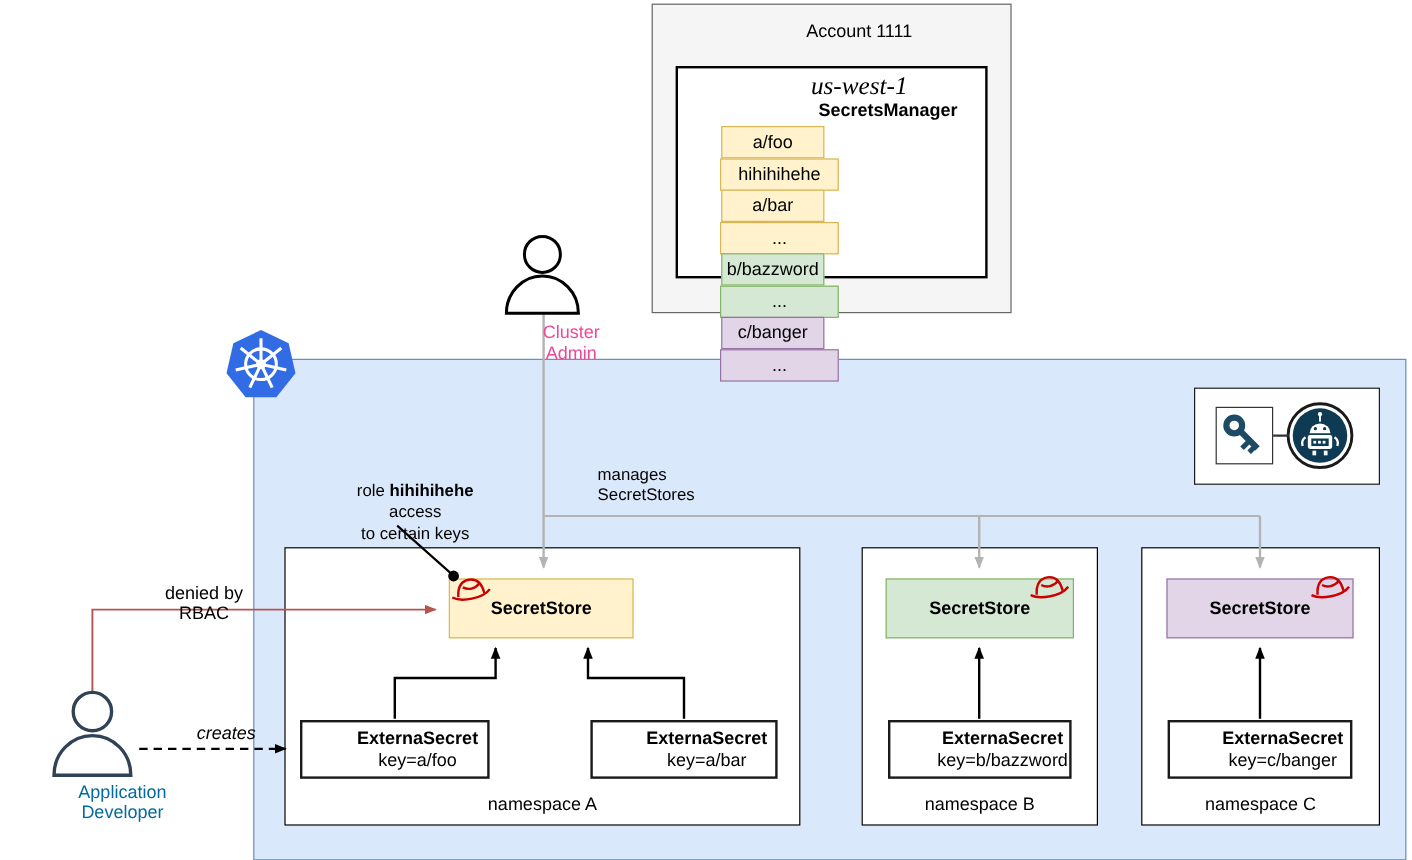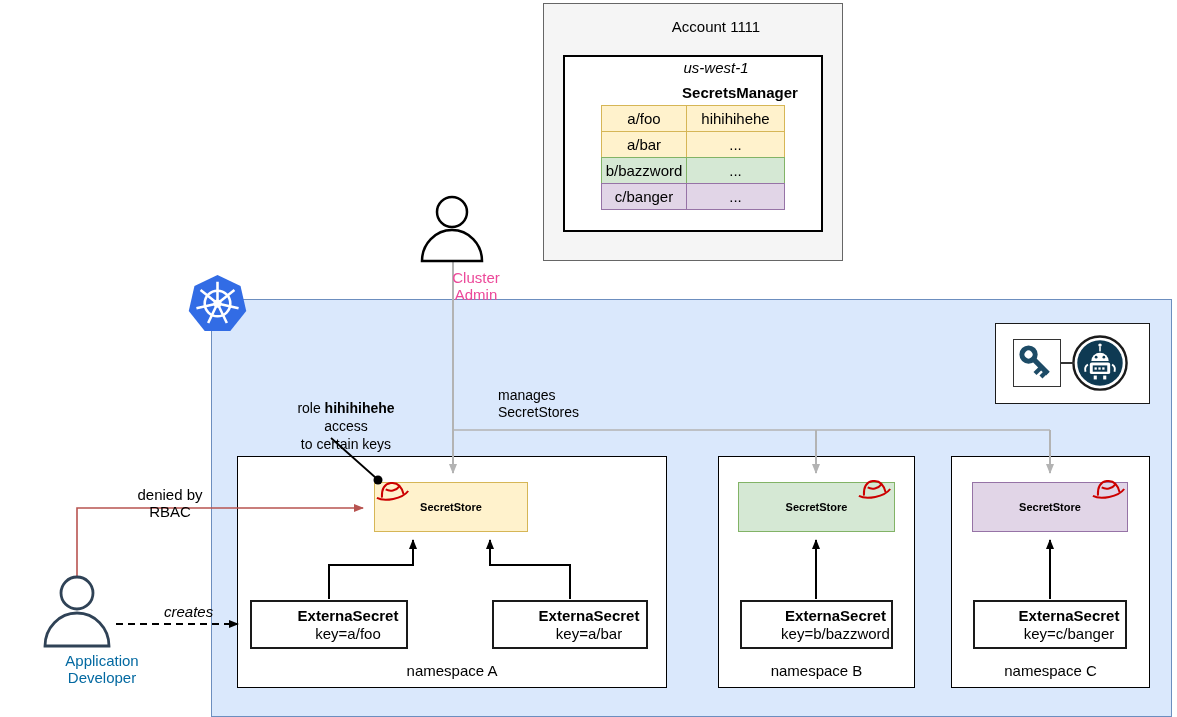--- a/index.html
+++ b/index.html
@@ -7,45 +7,45 @@
   #canvas { position:relative; width:1177px; height:717px; background:#ffffff; overflow:hidden; }
   .abs { position:absolute; }
   .center { text-align:center;padding-left:46px; }
   .bold { font-weight:bold; }
   .italic { font-style:italic; }
 
   
   .account-outer { left:543px; top:3px; width:300px; height:258px; background:#f5f5f5; border:1.5px solid #666; z-index:2; }
   .account-title { left:543px; top:18px; width:300px; font-size:15px; color:#000; z-index:6; }
   .region-box { left:563px; top:55px; width:260px; height:177px; background:#fff; border:2px solid #000; z-index:3; }
-  .region-label { left:563px; top:59px; width:260px; font-size:15px; z-index:6; }
+  .region-label { left:563px; top:59px; width:260px; font-size:21px; z-index:6;font-family:Liberation Serif, serif; }
   .service-label { left:563px; top:84px; width:308px; font-size:15px; z-index:6; }
   .sm-table { left:601px; top:105px; z-index:6; font-size:15px; }
-  .sm-row { display:flex; }
+  .sm-row { display:flex;flex-direction:column; }
   .sm-row + .sm-row { margin-top:-1px; }
   .sm-cell { height:27px; line-height:25px; text-align:center; border:1px solid; }
   .sm-cell.k { width:86px; }
   .sm-cell.v { width:99px; margin-left:-1px; }
   .row-yellow .sm-cell { background:#fff2cc; border-color:#d6b656; }
   .row-green  .sm-cell { background:#d5e8d4; border-color:#82b366; }
   .row-purple .sm-cell { background:#e1d5e7; border-color:#9673a6; }
 
   
   .cluster-box { left:211px; top:299px; width:961px; height:418px; background:#dae8fc; border:1.5px solid #6c8ebf; z-index:1; }
   .eso-box { left:995px; top:323px; width:155px; height:81px; background:#fff; border:1.5px solid #1a1a1a; z-index:10; }
   .key-square { left:1013px; top:339px; width:48px; height:48px; background:#fff; border:1.5px solid #333; z-index:11; }
 
   
   .ns-box { background:#fff; border:1.5px solid #000; z-index:10; }
   .ns-a { left:237px; top:456px; width:430px; height:232px; }
   .ns-b { left:718px; top:456px; width:197px; height:232px; }
   .ns-c { left:951px; top:456px; width:199px; height:232px; }
   .ns-label { position:absolute; bottom:8px; left:0; width:100%; text-align:center; font-size:15px; }
 
-  .store { display:flex; align-items:center; justify-content:center; font-size:11px; font-weight:bold; z-index:11; }
+  .store { display:flex; align-items:center; justify-content:center; font-size:15px; font-weight:bold; z-index:11; }
   .store-a { left:374px; top:482px; width:154px; height:50px; background:#fff2cc; border:1px solid #d6b656; }
   .store-b { left:738px; top:482px; width:157px; height:50px; background:#d5e8d4; border:1px solid #82b366; }
   .store-c { left:972px; top:482px; width:156px; height:50px; background:#e1d5e7; border:1px solid #9673a6; }
 
   .es-box { background:#fff; border:2px solid #1a1a1a; display:flex; flex-direction:column; align-items:center; justify-content:center; font-size:15px; line-height:18px; z-index:11;padding-left:38px; }
   .es-foo { left:250px; top:600px; width:158px; height:49px; }
   .es-bar { left:492px; top:600px; width:156px; height:49px; }
   .es-b   { left:740px; top:600px; width:153px; height:49px; }
   .es-c   { left:973px; top:600px; width:154px; height:49px; }
 

